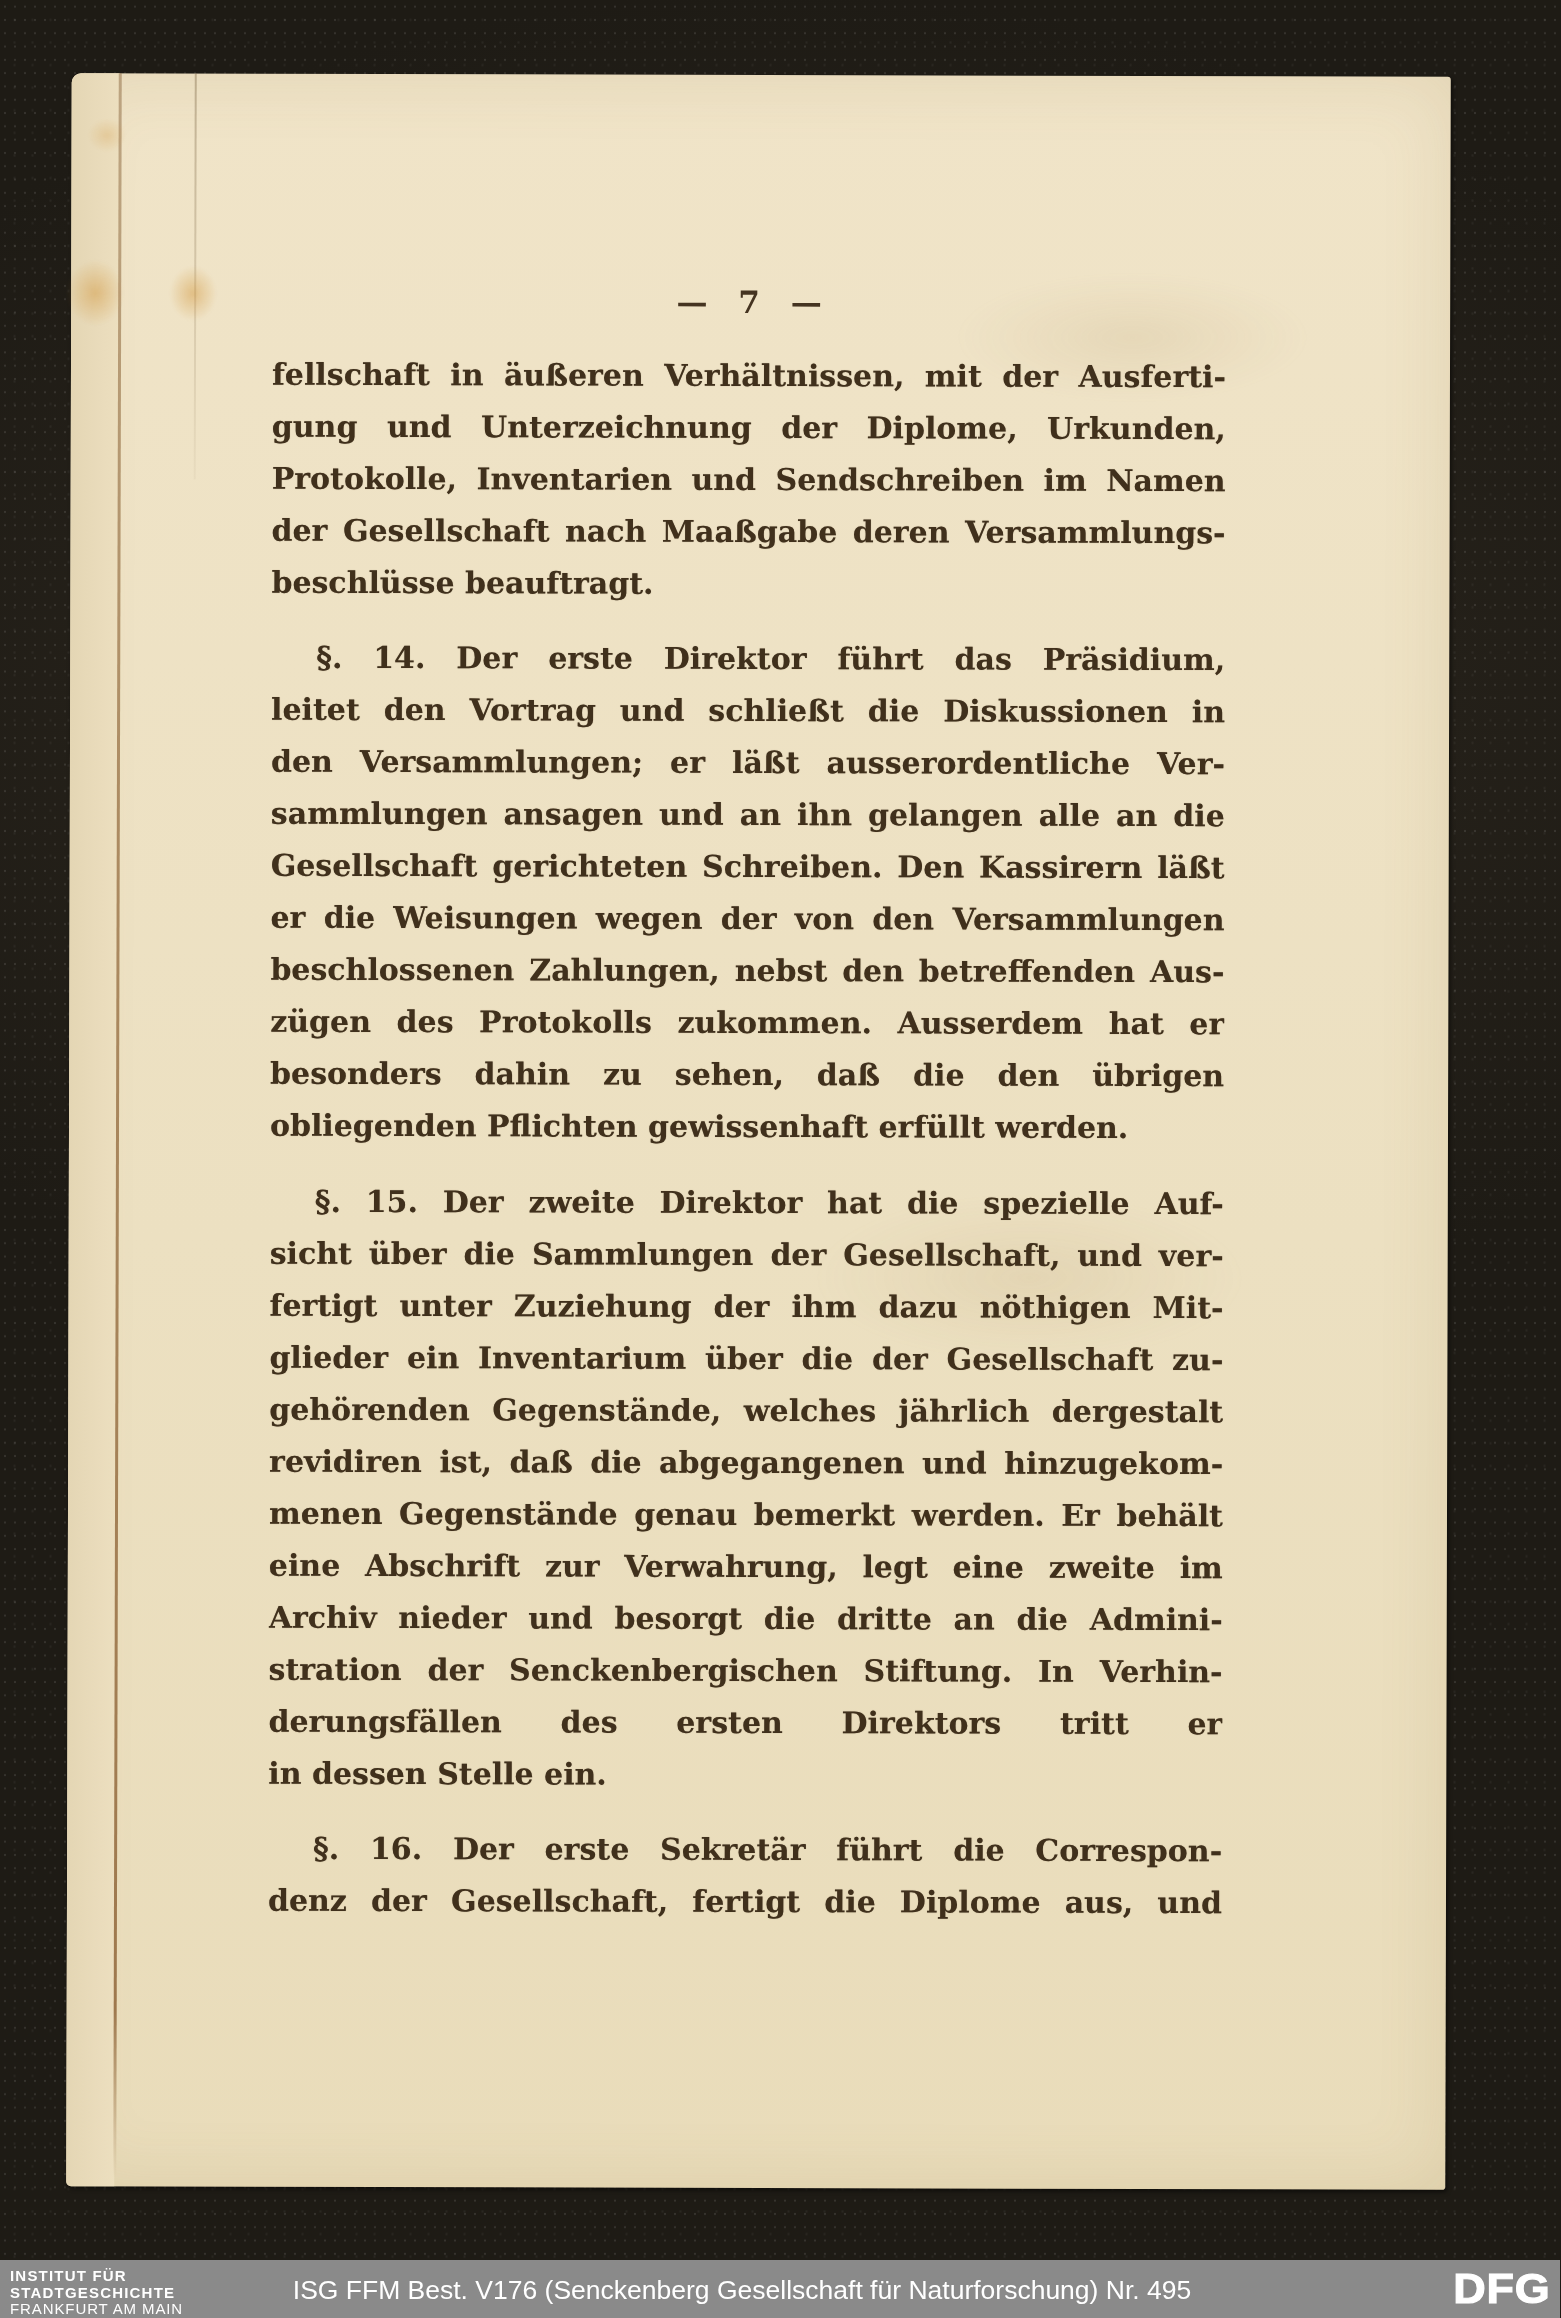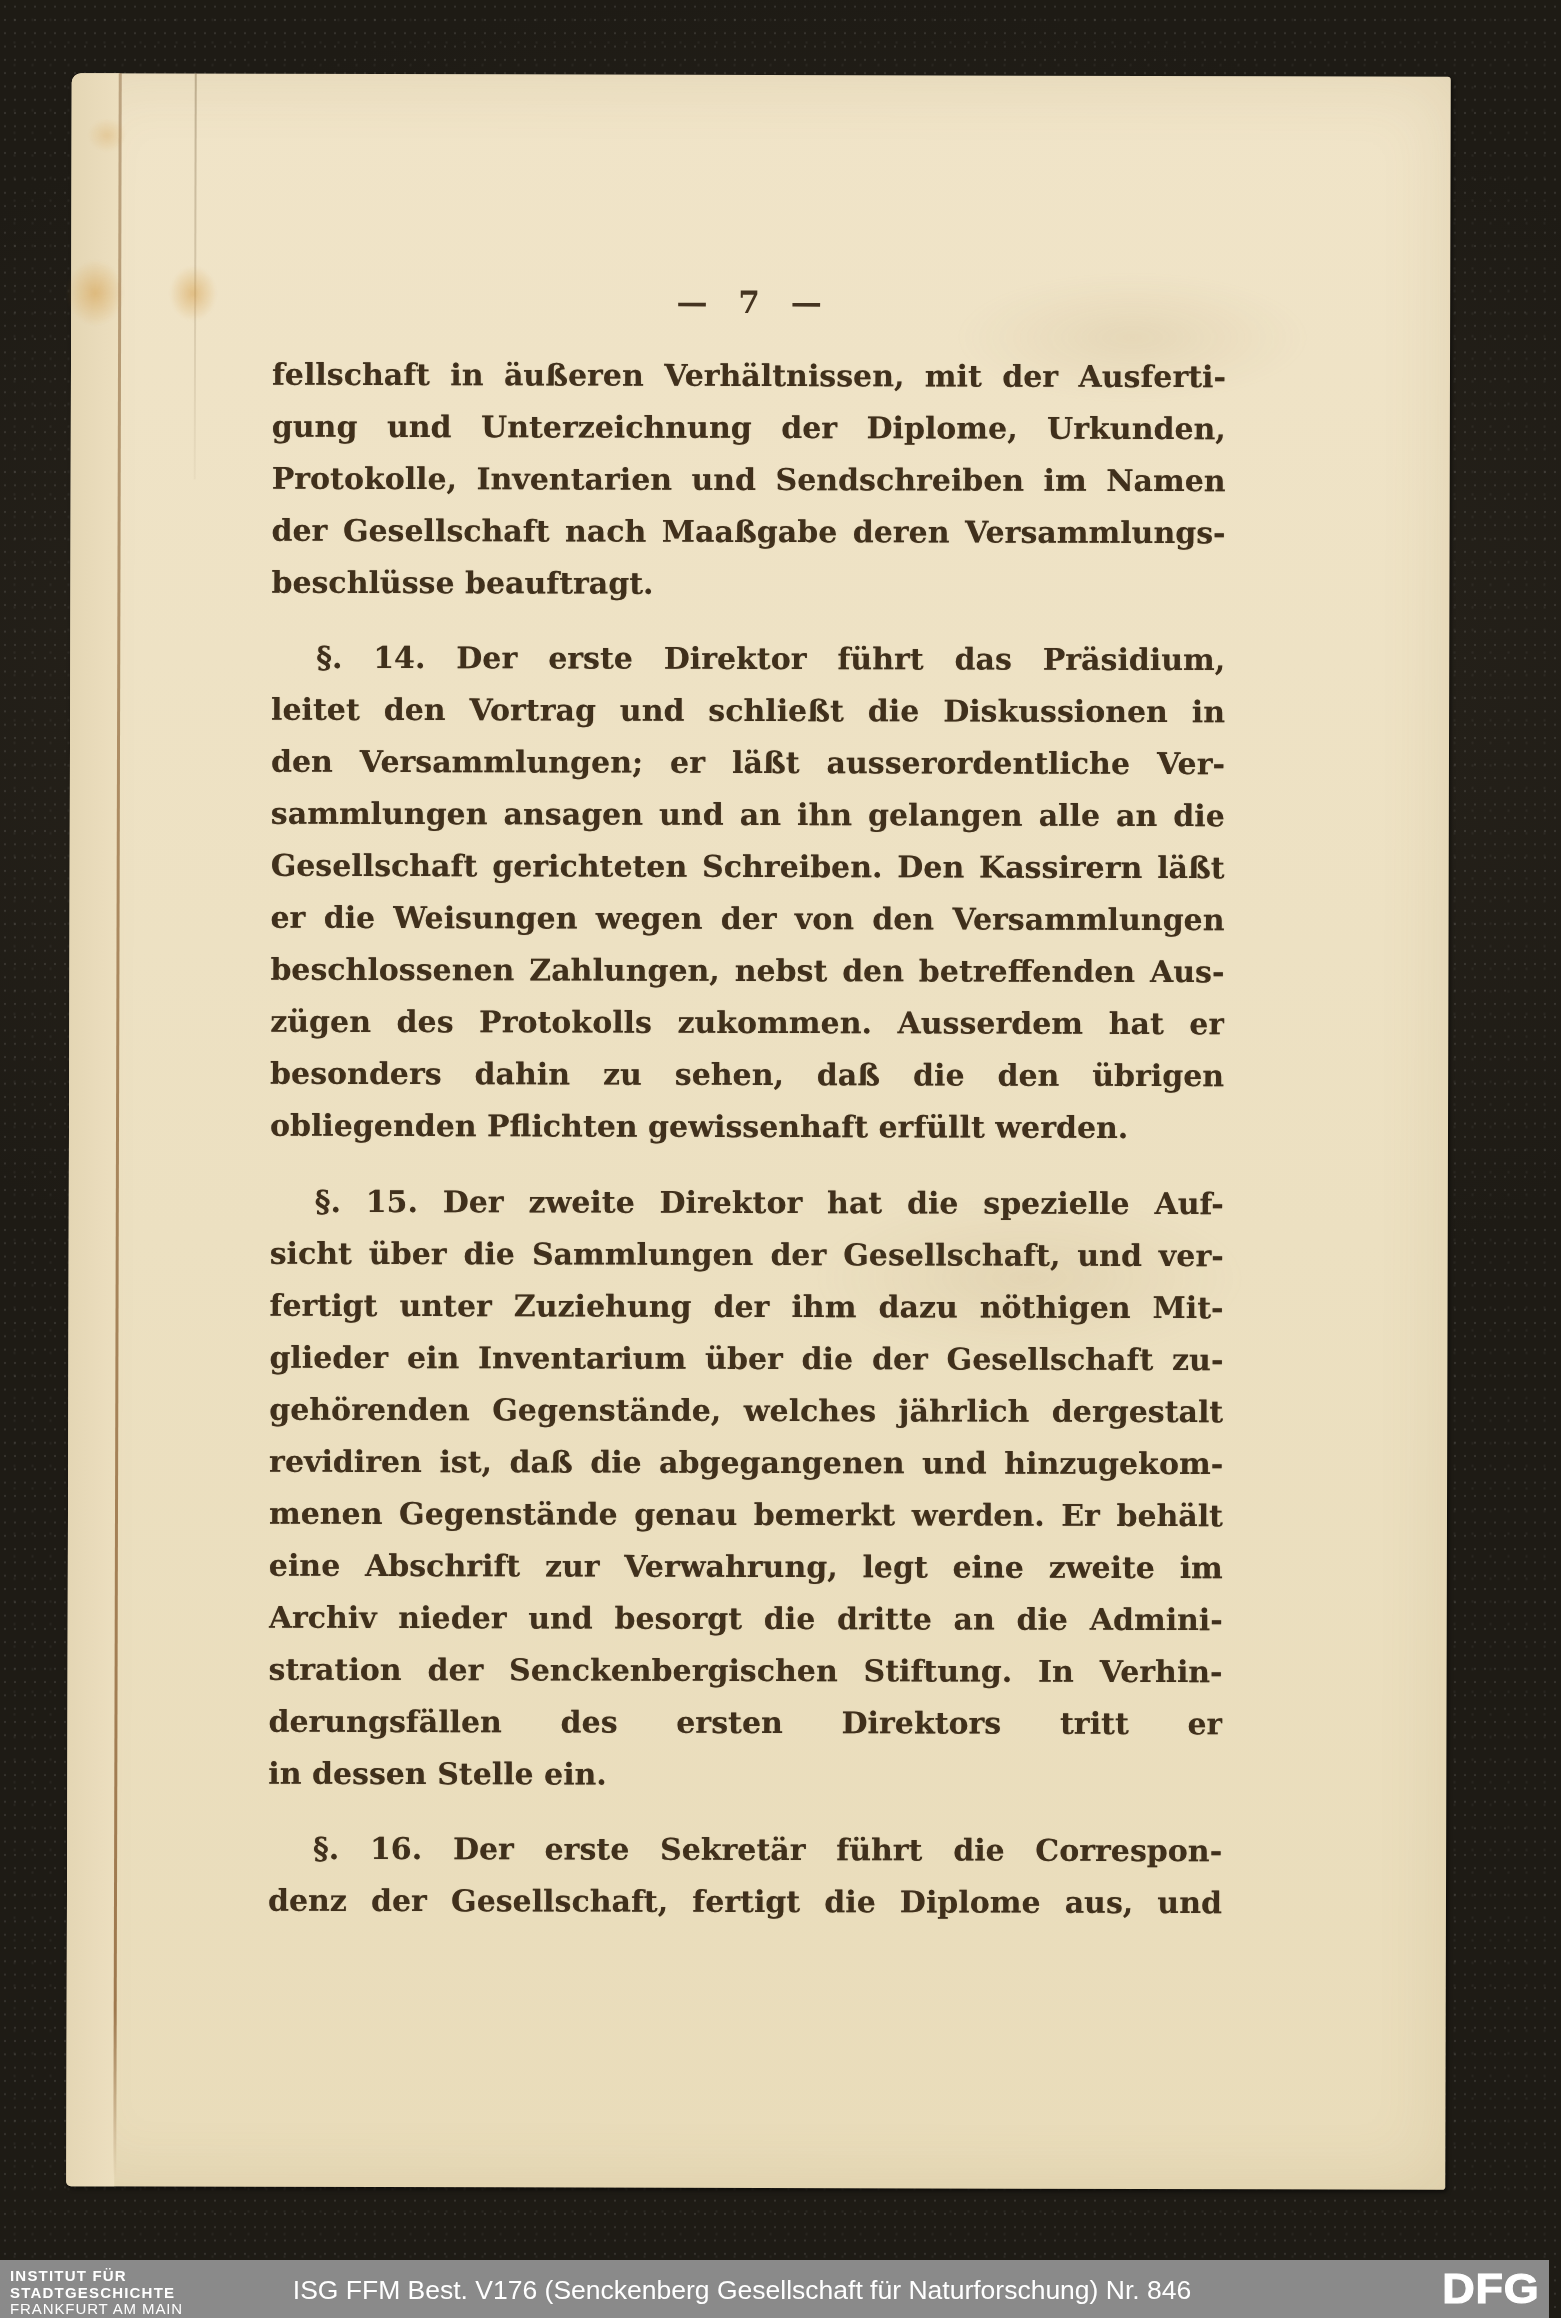--- a/index.html
+++ b/index.html
@@ -112,21 +112,21 @@
     text-align: justify;
   }
   .line::after { content: ""; display: inline-block; width: 100%; }
   .line.lastline { text-align: left; }
   .line.lastline::after { content: none; }
   .line.indent { text-indent: 45px; }
 
   
   .bar {
     position: absolute;
-    left: 0; right: 12px; bottom: 0;
+    left: 0; right: 1px; bottom: 0;
     height: 59px;
     background: #8a8a8a;
   }
   .inst {
     position: absolute;
     left: 10px;
     top: 7px;
     color: #ffffff;
   }
   .inst .l1, .inst .l2 {
@@ -225,17 +225,17 @@
         </div>
       </div>
   </div>
 
   <footer class="bar">
     <div class="inst">
       <div class="l1">INSTITUT FÜR</div>
       <div class="l2">STADTGESCHICHTE</div>
       <div class="l3">FRANKFURT AM MAIN</div>
     </div>
-    <div class="ref">ISG FFM Best. V176 (Senckenberg Gesellschaft für Naturforschung) Nr. 846</div>
+    <div class="ref">ISG FFM Best. V176 (Senckenberg Gesellschaft für Naturforschung) Nr. 495</div>
     <div class="dfg">DFG</div>
   </footer>
 </div>
 
 
 </body></html>

